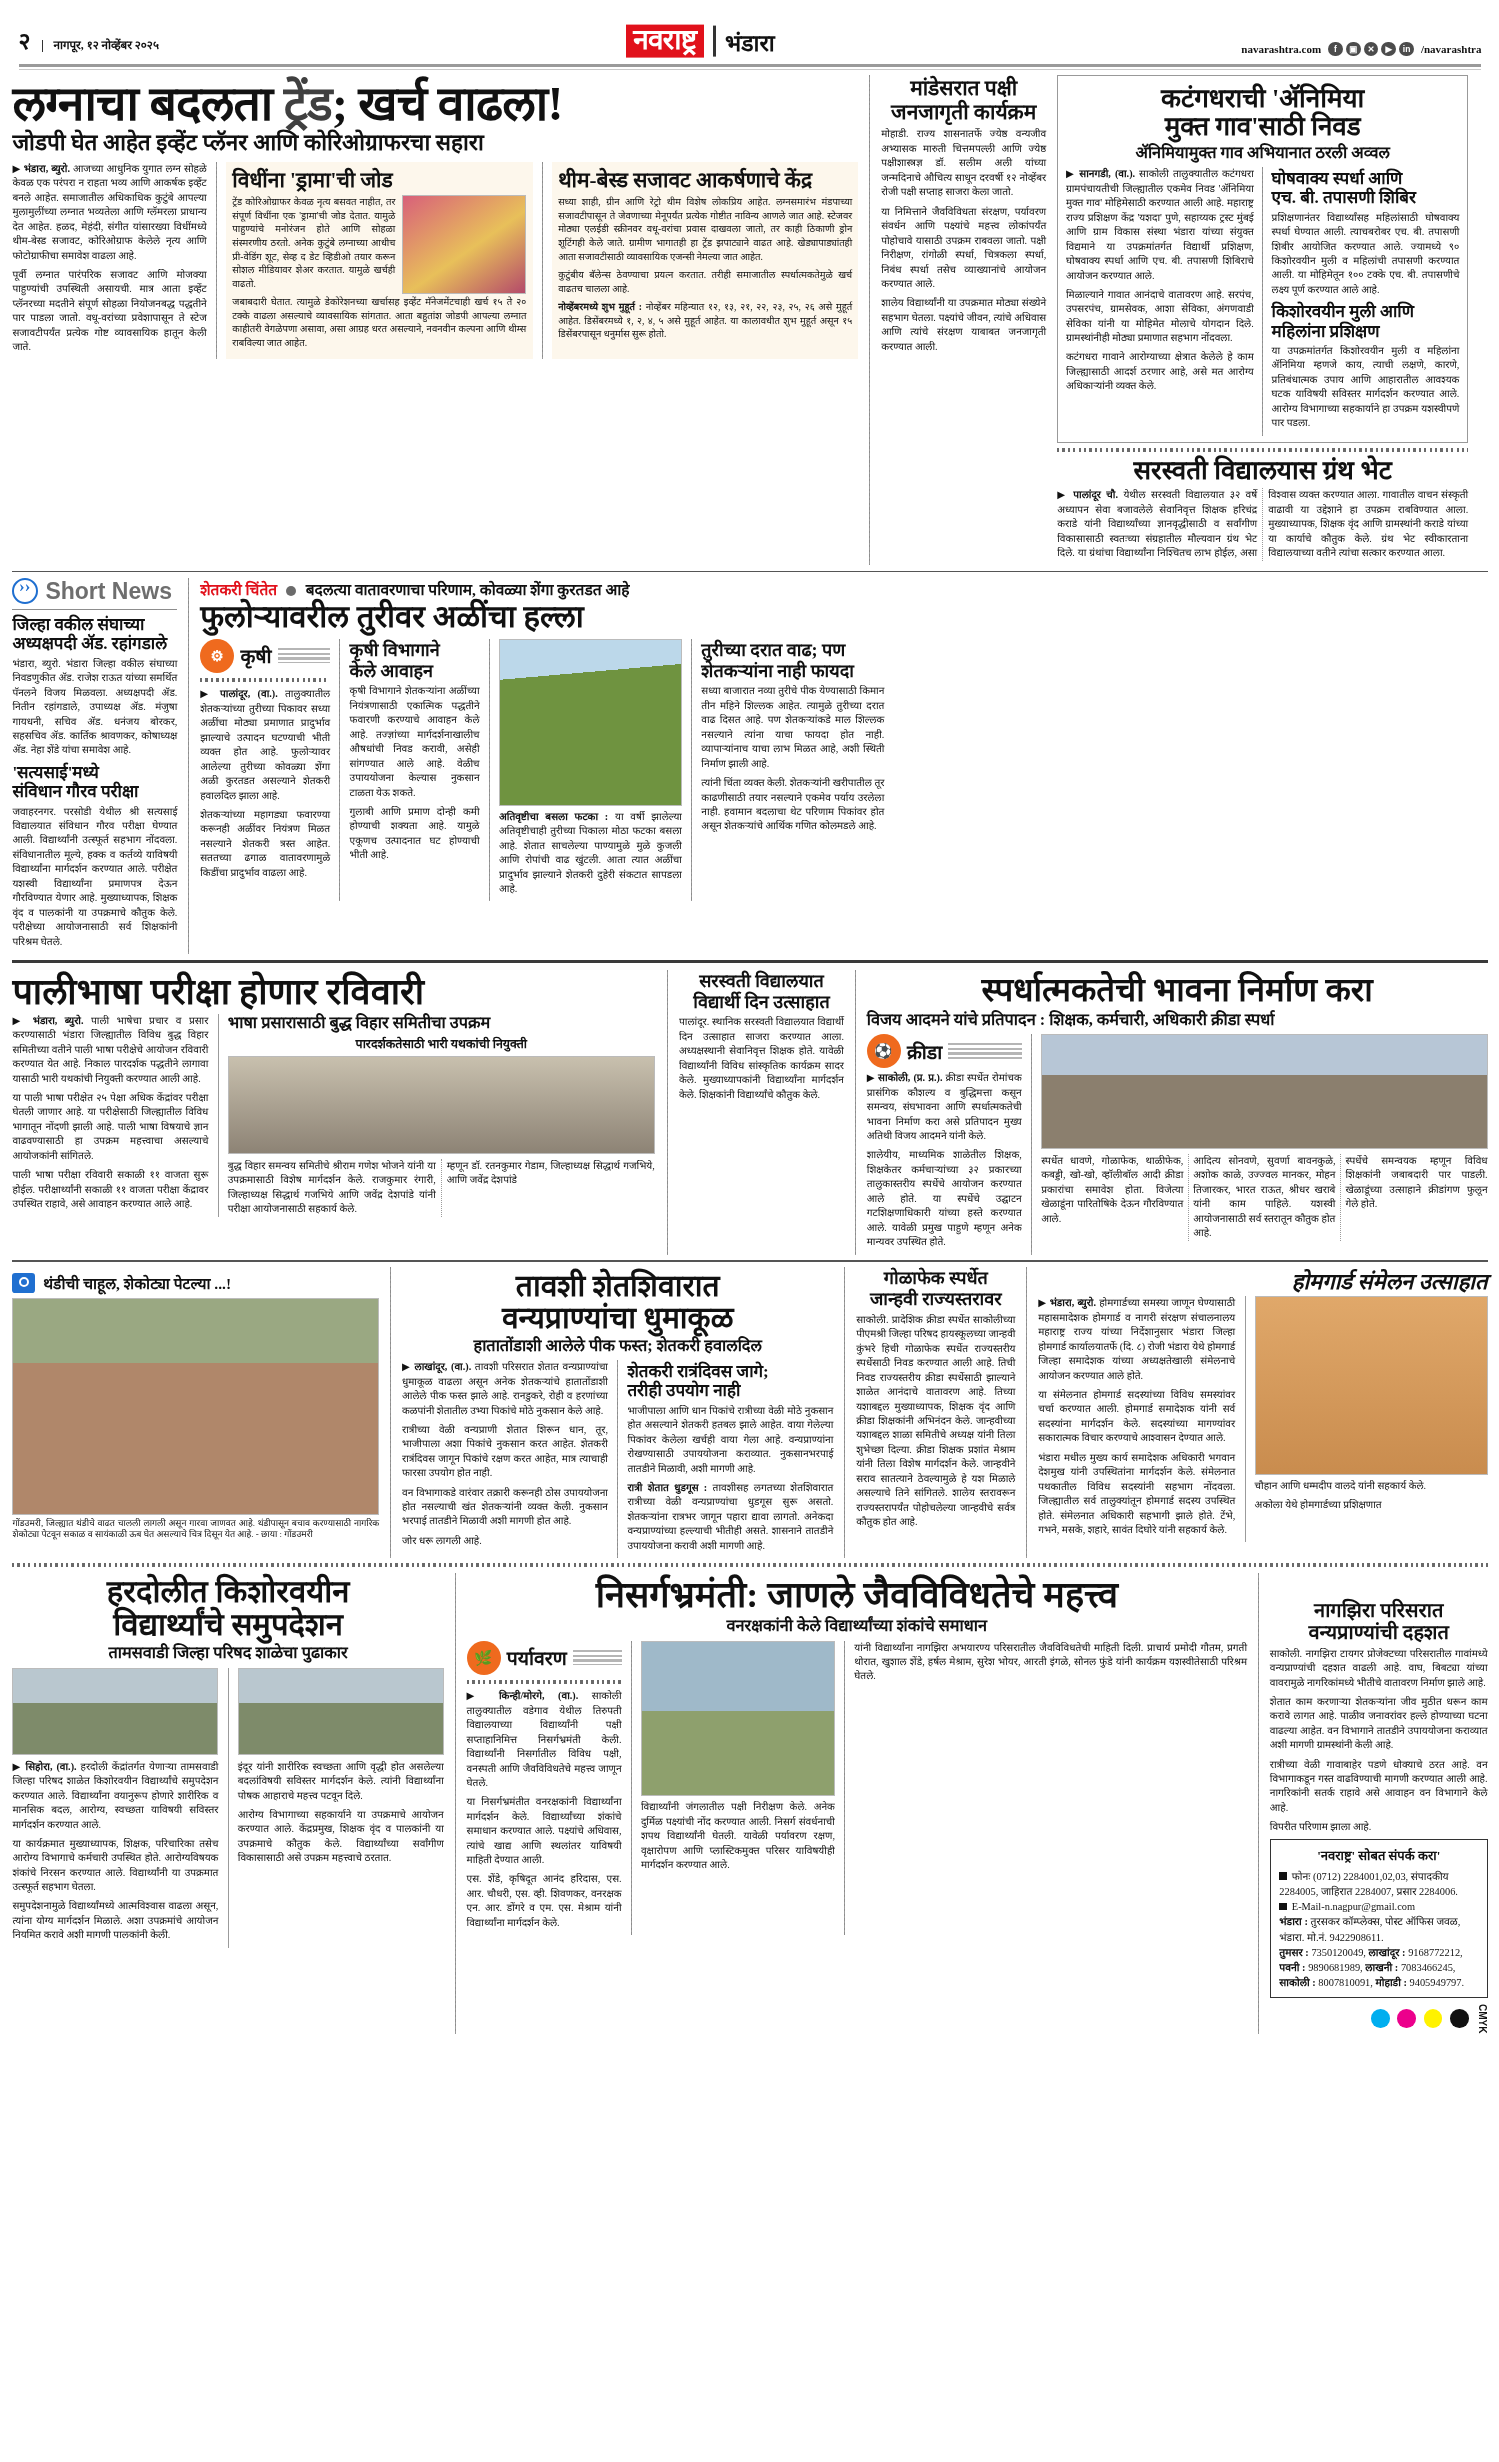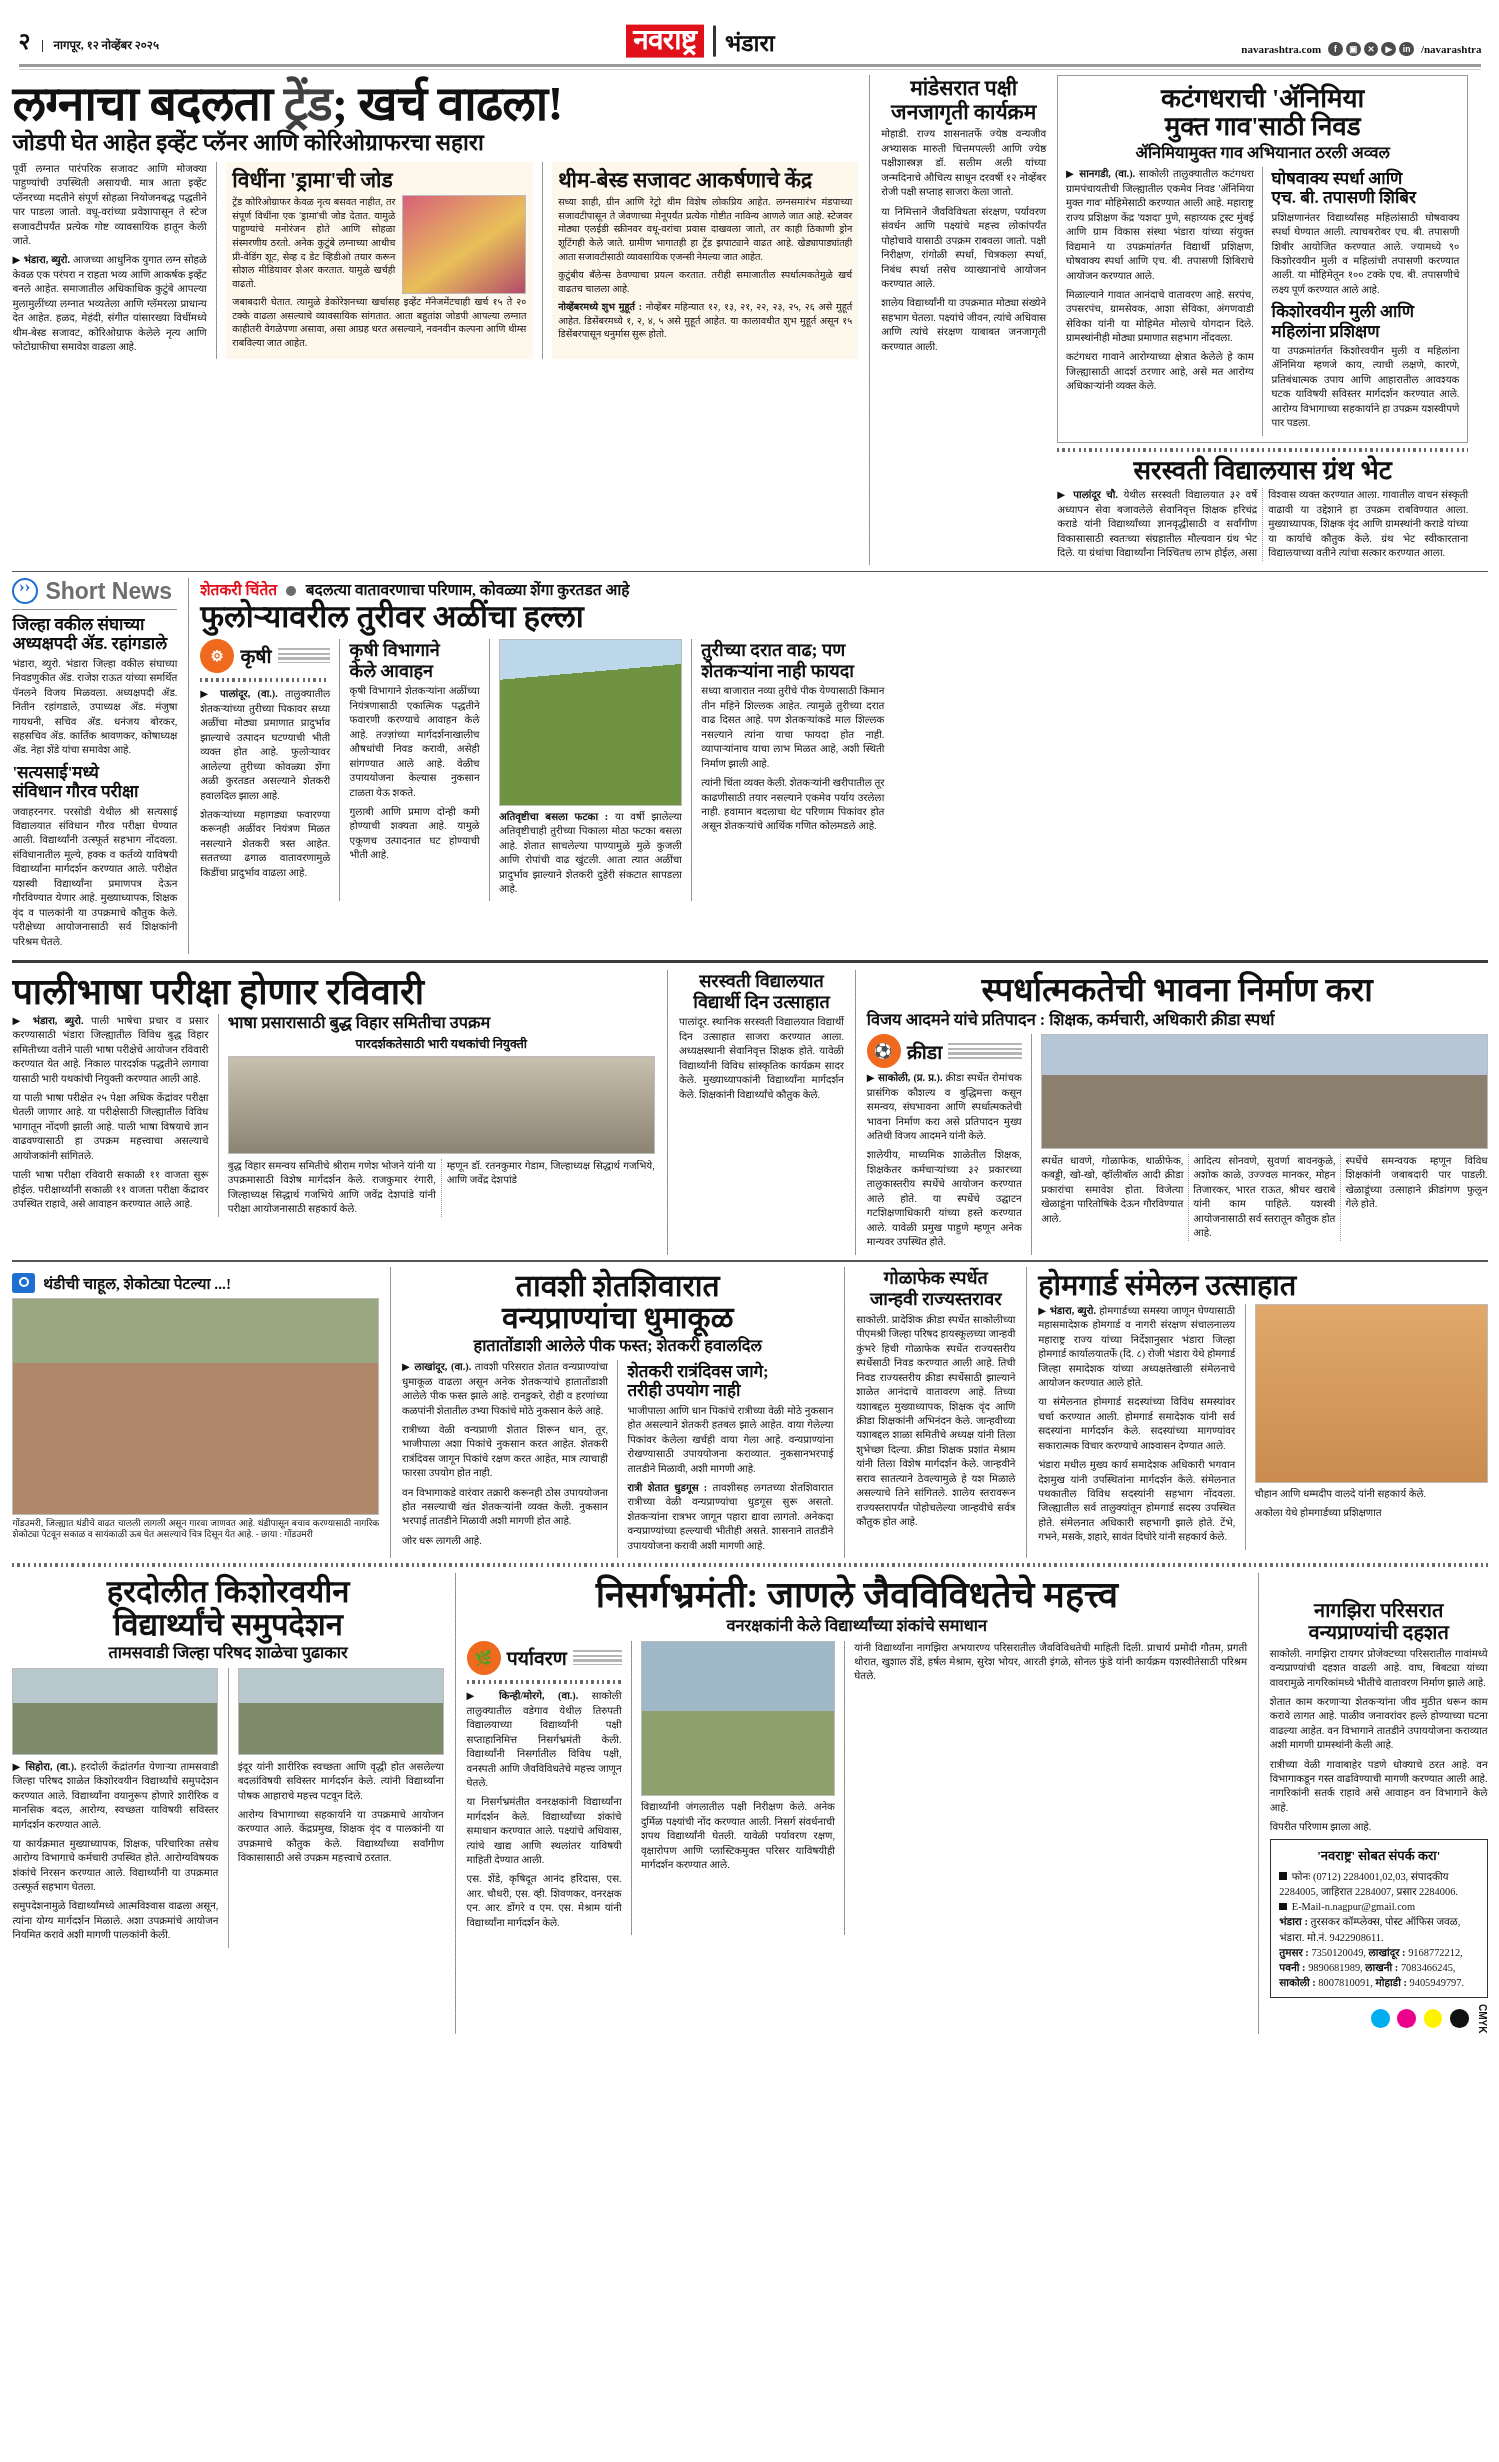--- a/index.html
+++ b/index.html
@@ -117,22 +117,22 @@
   <div class="rule-b"></div>
 
   <div class="grid">
 
     <div style="width:846px;">
       <h1 class="mega"><span>लग्नाचा बदलता </span><span class="red">ट्रेंड</span><span>; खर्च वाढला!</span></h1>
       <h2 class="sub">जोडपी घेत आहेत इव्हेंट प्लॅनर आणि कोरिओग्राफरचा सहारा</h2>
 
       <div class="grid" style="gap:9.3px;">
         <div style="width:196px;">
+          <p class="body"><span class="lead">▶ भंडारा, ब्युरो.</span> <span>आजच्या आधुनिक युगात लग्न सोहळे केवळ एक परंपरा न राहता भव्य आणि आकर्षक इव्हेंट बनले आहेत. समाजातील अधिकाधिक कुटुंबे आपल्या मुलामुलींच्या लग्नात भव्यतेला आणि ग्लॅमरला प्राधान्य देत आहेत. हळद, मेहंदी, संगीत यांसारख्या विधींमध्ये थीम-बेस्ड सजावट, कोरिओग्राफ केलेले नृत्य आणि फोटोग्राफीचा समावेश वाढला आहे.</span></p>
           <p class="body">पूर्वी लग्नात पारंपरिक सजावट आणि मोजक्या पाहुण्यांची उपस्थिती असायची. मात्र आता इव्हेंट प्लॅनरच्या मदतीने संपूर्ण सोहळा नियोजनबद्ध पद्धतीने पार पाडला जातो. वधू-वरांच्या प्रवेशापासून ते स्टेज सजावटीपर्यंत प्रत्येक गोष्ट व्यावसायिक हातून केली जाते.</p>
-          <p class="body"><span class="lead">▶ भंडारा, ब्युरो.</span> <span>आजच्या आधुनिक युगात लग्न सोहळे केवळ एक परंपरा न राहता भव्य आणि आकर्षक इव्हेंट बनले आहेत. समाजातील अधिकाधिक कुटुंबे आपल्या मुलामुलींच्या लग्नात भव्यतेला आणि ग्लॅमरला प्राधान्य देत आहेत. हळद, मेहंदी, संगीत यांसारख्या विधींमध्ये थीम-बेस्ड सजावट, कोरिओग्राफ केलेले नृत्य आणि फोटोग्राफीचा समावेश वाढला आहे.</span></p>
         </div>
 
         <div class="sep-v"></div>
 
         <div style="width:309px;background:#fdf7ec;padding:4.7px 6.2px;box-sizing:border-box;">
           <h2 class="hd-sm">विधींना 'ड्रामा'ची जोड</h2>
           <div style="display:flex;gap:7px;">
             <div style="flex:1;">
               <p class="body" style="font-size:9.6px;">ट्रेंड कोरिओग्राफर केवळ नृत्य बसवत नाहीत, तर संपूर्ण विधींना एक 'ड्रामा'ची जोड देतात. यामुळे पाहुण्यांचे मनोरंजन होते आणि सोहळा संस्मरणीय ठरतो. अनेक कुटुंबे लग्नाच्या आधीच प्री-वेडिंग शूट, सेव्ह द डेट व्हिडीओ तयार करून सोशल मीडियावर शेअर करतात. यामुळे खर्चही वाढतो.</p>
             </div>
@@ -356,21 +356,21 @@
 
     <div style="width:165px;">
       <h3 class="hd-xs" style="text-align:center;white-space:pre-line;font-size:18px;">गोळाफेक स्पर्धेत
 जान्हवी राज्यस्तरावर</h3>
       <p class="body">साकोली. प्रादेशिक क्रीडा स्पर्धेत साकोलीच्या पीएमश्री जिल्हा परिषद हायस्कूलच्या जान्हवी कुंभरे हिची गोळाफेक स्पर्धेत राज्यस्तरीय स्पर्धेसाठी निवड करण्यात आली आहे. तिची निवड राज्यस्तरीय क्रीडा स्पर्धेसाठी झाल्याने शाळेत आनंदाचे वातावरण आहे. तिच्या यशाबद्दल मुख्याध्यापक, शिक्षक वृंद आणि क्रीडा शिक्षकांनी अभिनंदन केले. जान्हवीच्या यशाबद्दल शाळा समितीचे अध्यक्ष यांनी तिला शुभेच्छा दिल्या. क्रीडा शिक्षक प्रशांत मेश्राम यांनी तिला विशेष मार्गदर्शन केले. जान्हवीने सराव सातत्याने ठेवल्यामुळे हे यश मिळाले असल्याचे तिने सांगितले. शालेय स्तरावरून राज्यस्तरापर्यंत पोहोचलेल्या जान्हवीचे सर्वत्र कौतुक होत आहे.</p>
     </div>
 
     <div class="sep-v"></div>
 
     <div style="width:450px;">
-      <h2 class="hd" style="text-align:left;font-size:29px;">होमगार्ड संमेलन उत्साहात</h2>
+      <h2 class="hd" style="text-align:right;font-size:22px;font-style:italic;">होमगार्ड संमेलन उत्साहात</h2>
       <div class="grid" style="gap:9.3px;">
         <div style="width:197px;">
           <p class="body"><span class="lead">▶ भंडारा, ब्युरो.</span> <span>होमगार्डच्या समस्या जाणून घेण्यासाठी महासमादेशक होमगार्ड व नागरी संरक्षण संचालनालय महाराष्ट्र राज्य यांच्या निर्देशानुसार भंडारा जिल्हा होमगार्ड कार्यालयातर्फे (दि. ८) रोजी भंडारा येथे होमगार्ड जिल्हा समादेशक यांच्या अध्यक्षतेखाली संमेलनाचे आयोजन करण्यात आले होते.</span></p>
           <p class="body">या संमेलनात होमगार्ड सदस्यांच्या विविध समस्यांवर चर्चा करण्यात आली. होमगार्ड समादेशक यांनी सर्व सदस्यांना मार्गदर्शन केले. सदस्यांच्या मागण्यांवर सकारात्मक विचार करण्याचे आश्वासन देण्यात आले.</p>
           <p class="body">भंडारा मधील मुख्य कार्य समादेशक अधिकारी भगवान देशमुख यांनी उपस्थितांना मार्गदर्शन केले. संमेलनात पथकातील विविध सदस्यांनी सहभाग नोंदवला. जिल्ह्यातील सर्व तालुक्यांतून होमगार्ड सदस्य उपस्थित होते. संमेलनात अधिकारी सहभागी झाले होते. टेंभे, गभने, मसके, शहारे, सावंत दिघोरे यांनी सहकार्य केले.</p>
         </div>
         <div class="sep-v"></div>
         <div style="width:233px;">
           <div class="ph img-wall" style="height:179px;margin-bottom:3.9px;"></div>
           <p class="body">चौहान आणि धम्मदीप वालदे यांनी सहकार्य केले.</p>

